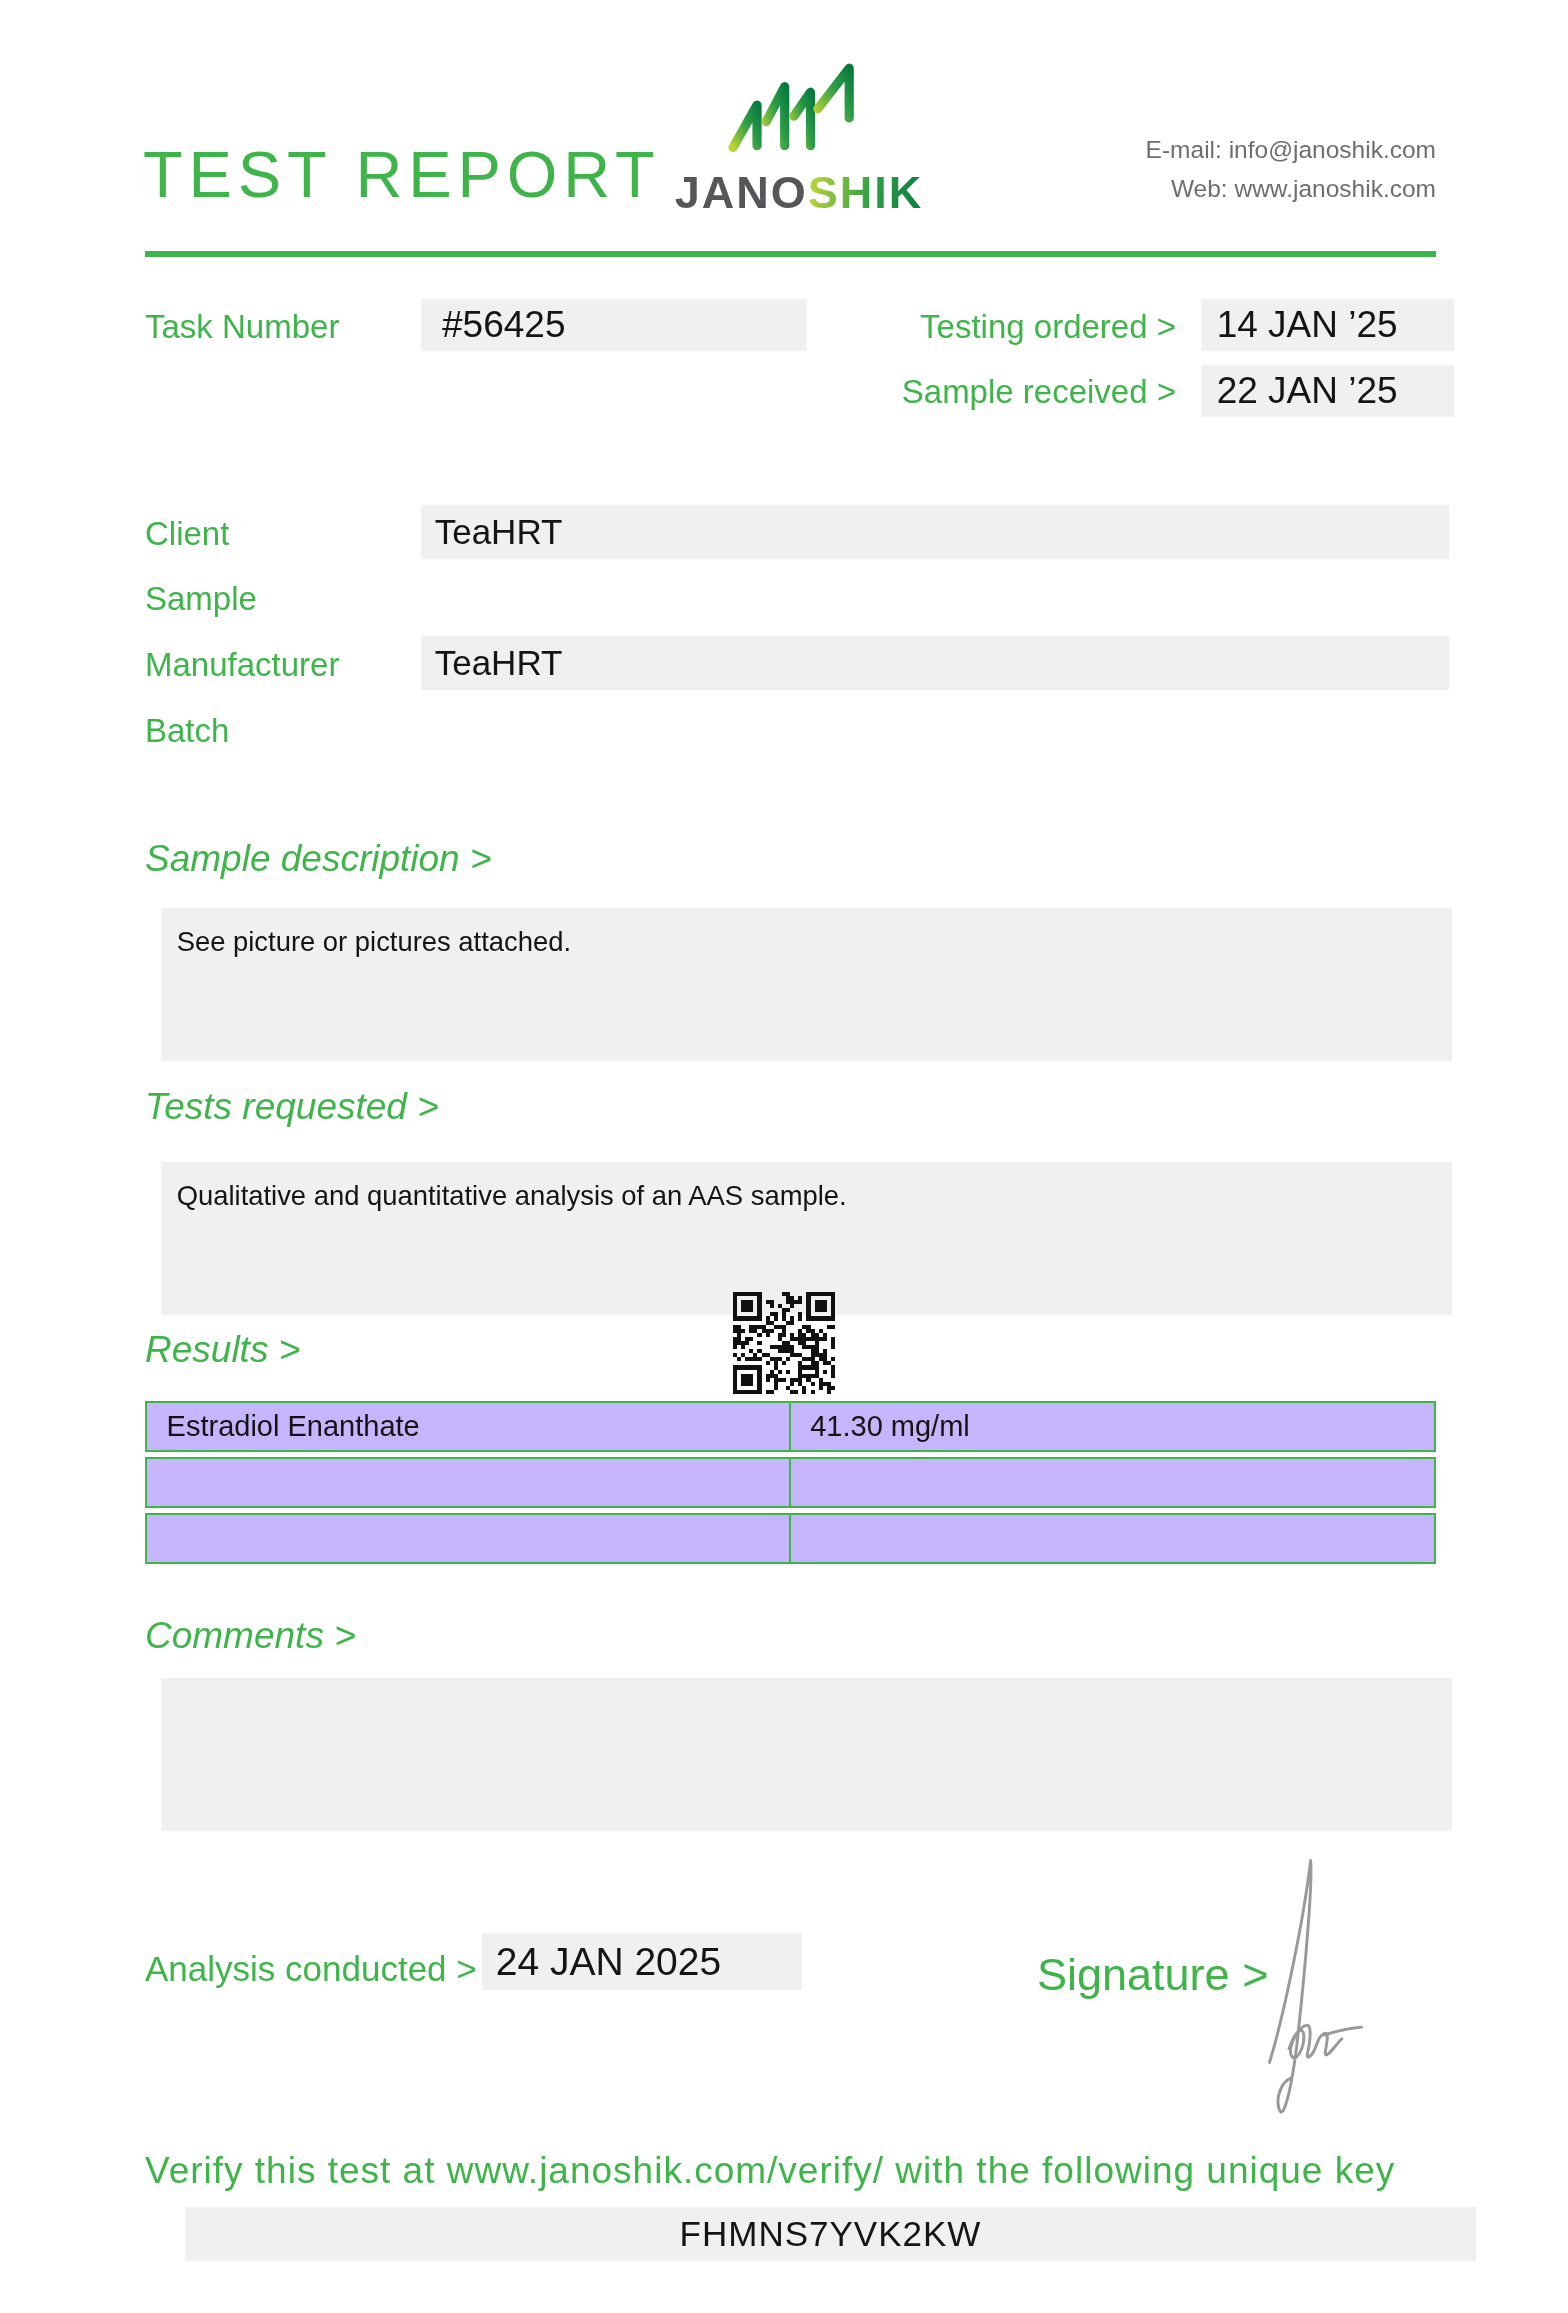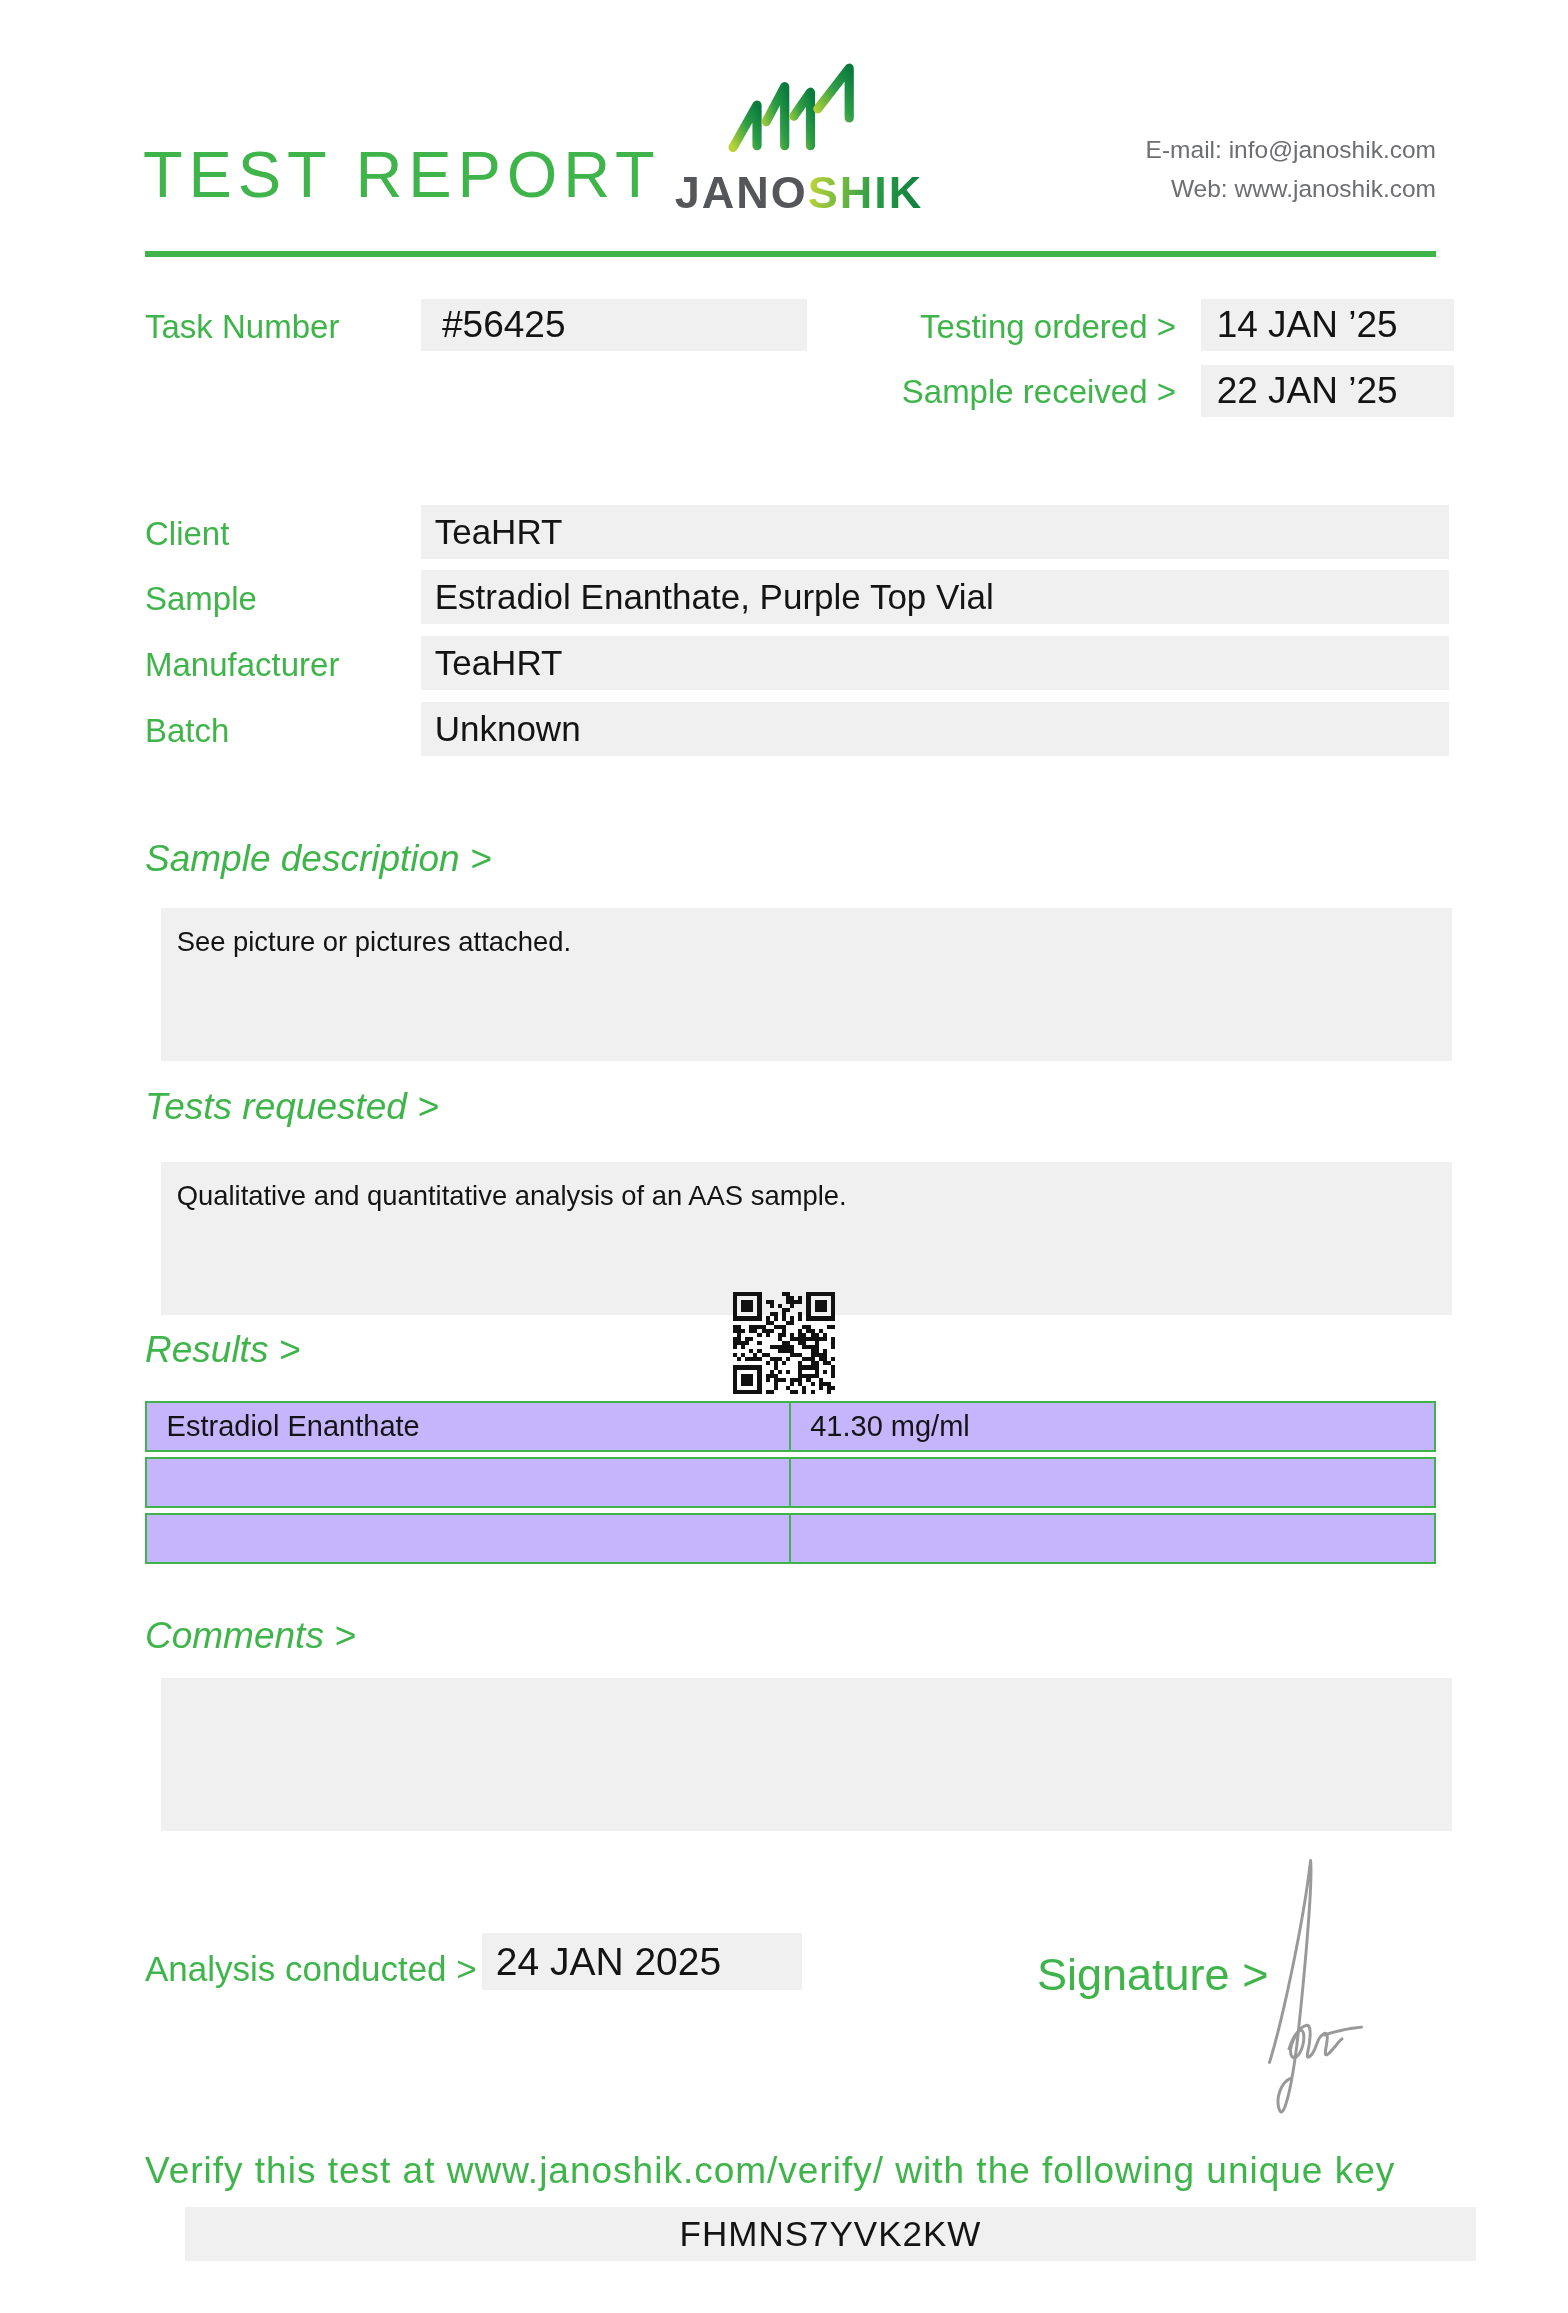--- a/index.html
+++ b/index.html
@@ -133,27 +133,25 @@
   <div class="abs glabel date-label dl1">Testing ordered  &gt;</div>
   <div class="abs vbox date-box db1">14 JAN ’25</div>
 
   <div class="abs glabel date-label dl2">Sample received &gt;</div>
   <div class="abs vbox date-box db2">22 JAN ’25</div>
 
   <div class="abs glabel info-label il0">Client</div>
   <div class="abs vbox info-box ib0">TeaHRT</div>
 
   <div class="abs glabel info-label il1">Sample</div>
-  <div class="abs vbox info-box ib1">Estradiol Enanthate, Purple Top Vial</div>
 
   <div class="abs glabel info-label il2">Manufacturer</div>
   <div class="abs vbox info-box ib2">TeaHRT</div>
 
   <div class="abs glabel info-label il3">Batch</div>
-  <div class="abs vbox info-box ib3">Unknown</div>
 
   <div class="abs heading h-sample">Sample description &gt;</div>
   <div class="abs bigbox bb-sample">
     <span>See picture or pictures attached.</span>
   </div>
 
   <div class="abs heading h-tests">Tests requested &gt;</div>
   <div class="abs bigbox bb-tests">
     <span>Qualitative and quantitative analysis of an AAS sample.</span>
   </div>

